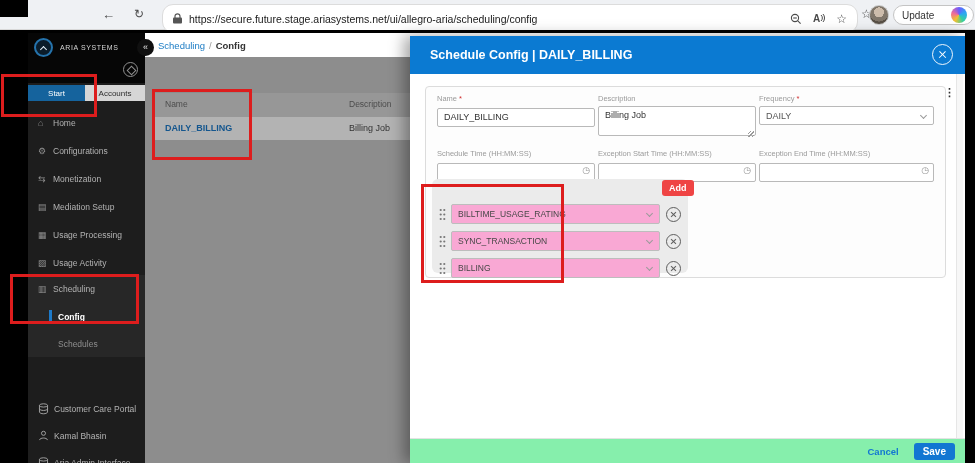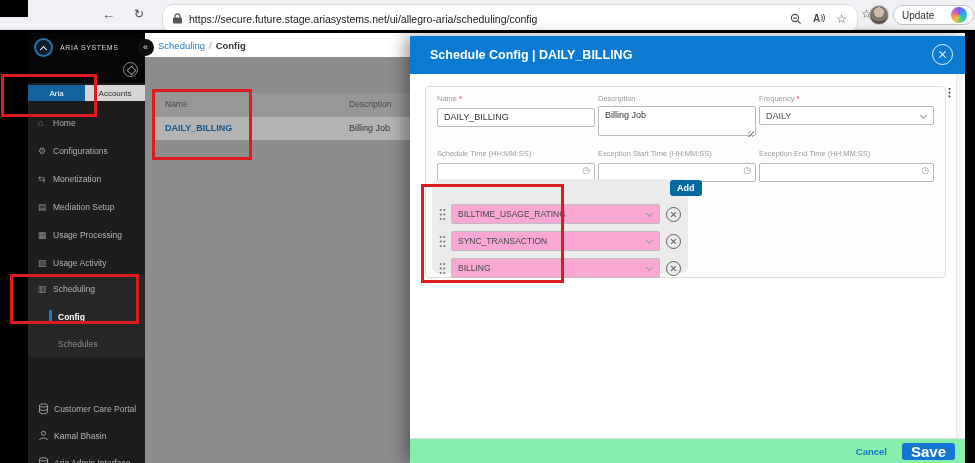--- a/index.html
+++ b/index.html
@@ -92,32 +92,32 @@
   .inp { width:100%; height:19px; border:1px solid #b9b9b9; border-radius:2px; background:#fff; font-family:"Liberation Sans",sans-serif; font-size:9px; color:#333; padding:0 6px; }
   textarea.inp { height:30px; resize:none; padding-top:3px; position:relative; }
   .desc-wrap { position:relative; }
   .desc-grip { position:absolute; right:2px; bottom:3px; width:6px; height:6px;
     background:repeating-linear-gradient(135deg, transparent 0 1.5px, #999 1.5px 2.5px); }
   .sel { height:19px; border:1px solid #b9b9b9; border-radius:2px; background:#fff; font-size:9px; color:#555; display:flex; align-items:center; padding:0 6px; position:relative; }
   .chev-d { position:absolute; right:7px; top:6px; width:5px; height:5px; border-right:1px solid #9a9a9a; border-bottom:1px solid #9a9a9a; transform:rotate(45deg); }
   .time-wrap { position:relative; }
   .clock { position:absolute; right:5px; top:4px; font-size:9px; color:#9a9a9a; }
 
-  .add-btn { position:absolute; left:244px; top:93px; height:16px; line-height:16px; padding:0 7px; background:#0369a1; color:#fff; font-size:9px; font-weight:bold; border-radius:3px; z-index:2; }
+  .add-btn { position:absolute; left:236px; top:93px; height:16px; line-height:16px; padding:0 7px; background:#ef4444; color:#fff; font-size:9px; font-weight:bold; border-radius:3px; z-index:2; }
   .list-panel { position:absolute; left:6px; top:92px; width:256px; height:94px; background:#ebebeb; border-radius:6px; padding:25px 7px 0; }
   .item-row { display:flex; align-items:center; height:20px; margin-bottom:7px; }
   .drag { margin-right:5px; display:flex; }
   .item-sel { flex:1; height:20px; background:#f9a8d4; border:1px solid #bdbdbd; border-radius:2px; font-size:8.5px; color:#474747; display:flex; align-items:center; padding:0 6px; position:relative; }
   .remove { width:15px; height:15px; border:1px solid #5e5e5e; border-radius:50%; margin-left:6px; position:relative; flex:none; }
   .remove::before, .remove::after { content:""; position:absolute; left:3px; top:6px; width:7px; height:1px; background:#5e5e5e; }
   .remove::before { transform:rotate(45deg); } .remove::after { transform:rotate(-45deg); }
 
   .m-footer { position:absolute; left:0; right:0; bottom:0; height:25px; border-top:1px solid #e3e3e3; display:flex; align-items:center; justify-content:flex-end; gap:15px; padding-right:10px; background:#86efac; }
   .cancel-link { color:#1276d2; font-size:9.5px; font-weight:bold; }
-  .save-btn { height:17px; line-height:17px; padding:0 9px; background:#1276d2; color:#fff; font-size:15px; font-weight:bold; border-radius:3px; }
+  .save-btn { height:17px; line-height:17px; padding:0 9px; background:#1276d2; color:#fff; font-size:10px; font-weight:bold; border-radius:3px; }
 
   
   .hl { position:absolute; border:3px solid #dd1d1d; z-index:9; }
   .hl-usage { left:1px; top:74px; width:96px; height:43px; }
   .hl-sched { left:10px; top:274px; width:129px; height:50px; }
   .hl-table { left:152px; top:89px; width:100px; height:71px; }
   .hl-items { left:421px; top:184px; width:143px; height:99px; }
 </style>
 </head>
 <body>
@@ -168,21 +168,21 @@
 
     <div class="sidebar">
       <div class="sb-header">
         <div class="logo">
             <span class="chev"></span>
           </div>
         <span class="brand">ARIA SYSTEMS</span>
         <span class="quick"></span>
       </div>
       <div class="sb-tabs">
-        <div class="tab tab-usage">Aria</div>
+        <div class="tab tab-usage">Start</div>
         <div class="tab tab-accounts">Accounts</div>
       </div>
       <div class="sb-nav">
         <div class="sb-item">
             <span class="sb-ico">⌂</span>
             <span class="sb-label">Home</span>
           </div>
         <div class="sb-item">
             <span class="sb-ico">⚙</span>
             <span class="sb-label">Configurations</span>

